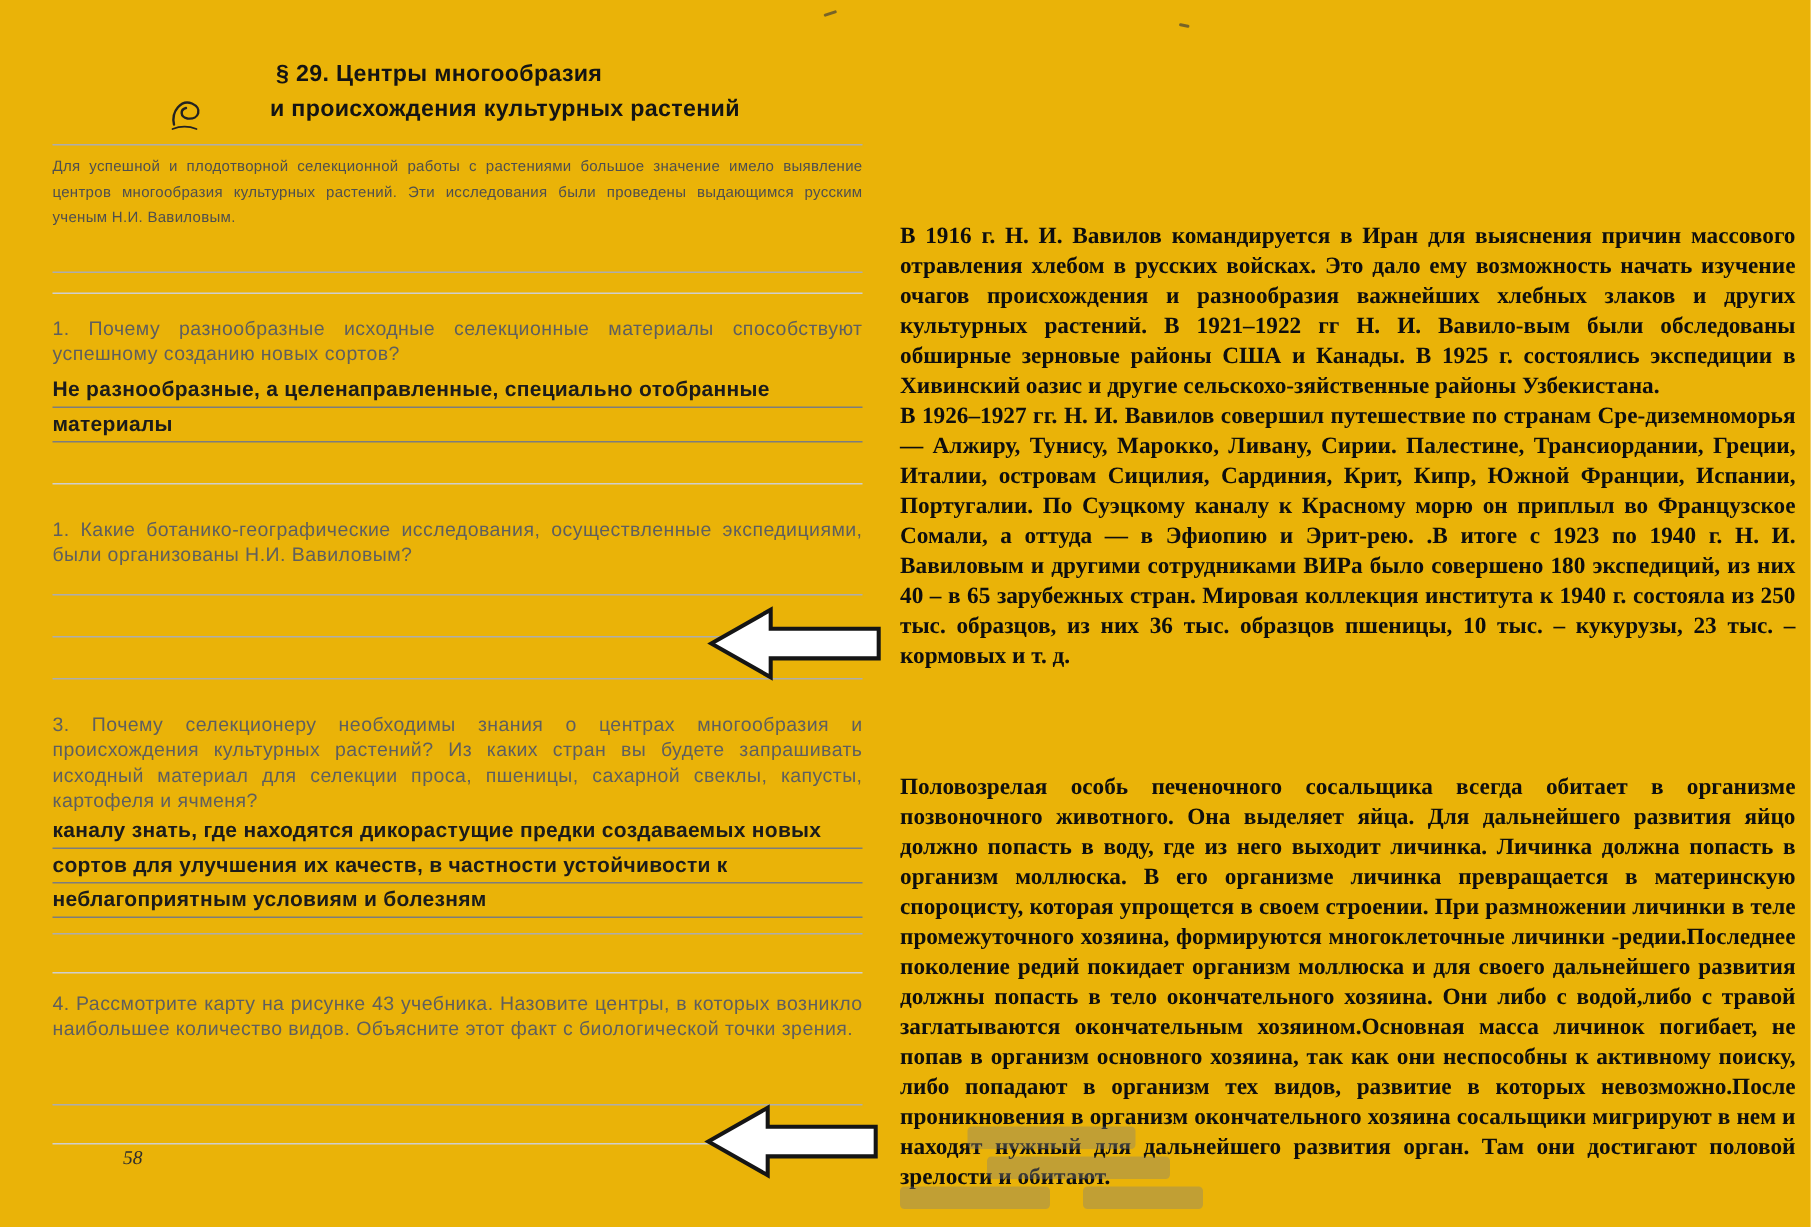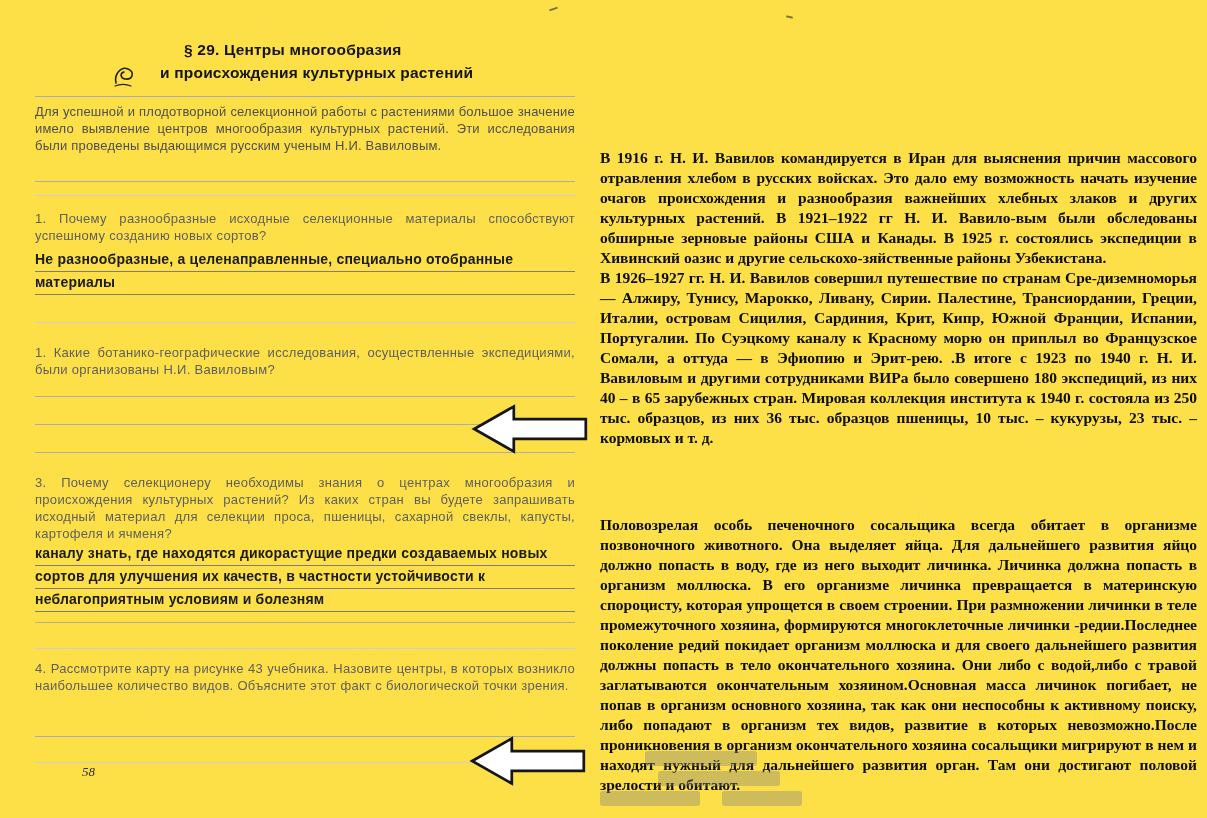--- a/index.html
+++ b/index.html
@@ -1,37 +1,37 @@
 <!DOCTYPE html>
 <html><head>
 <meta charset="utf-8">
 <style>
   html,body{margin:0;padding:0;}
   body{
     width:1207px;height:818px;position:relative;background:#ffffff;
     font-family:"Liberation Sans", sans-serif;overflow:hidden;
   }
-  .page{position:absolute;inset:0;background:#fde047;}
+  .page{position:absolute;inset:0;background:#eab308;}
 
   
   .title{
     position:absolute;left:160px;top:38px;width:430px;
     font-weight:bold;font-size:15.5px;line-height:23px;color:#141414;
     letter-spacing:0.2px;
   }
   .title .t1{display:block;padding-left:24px;}
-  .title .t2{display:block;}
+  .title .t2{display:block;margin-left:20px;}
   .doodle{position:absolute;left:112px;top:62px;width:30px;height:28px;}
 
   .rule{position:absolute;height:0;border-top:1px solid #adadad;}
   .rule.faint{border-top-color:#cfcfcf;}
 
   .intro{
     position:absolute;left:35px;top:103px;width:540px;
-    font-size:13px;line-height:17px;color:#4f4f4f;text-align:justify;
+    font-size:10px;line-height:17px;color:#4f4f4f;text-align:justify;
     letter-spacing:0.2px;
   }
   .question{
     position:absolute;left:35px;width:540px;
     font-size:13px;line-height:17px;color:#5f5f5f;text-align:justify;
     letter-spacing:0.3px;
   }
   .answer{position:absolute;left:35px;width:540px;}
   .answer .aline{
     font-weight:bold;font-size:14px;line-height:15px;color:#1b1b1b;

